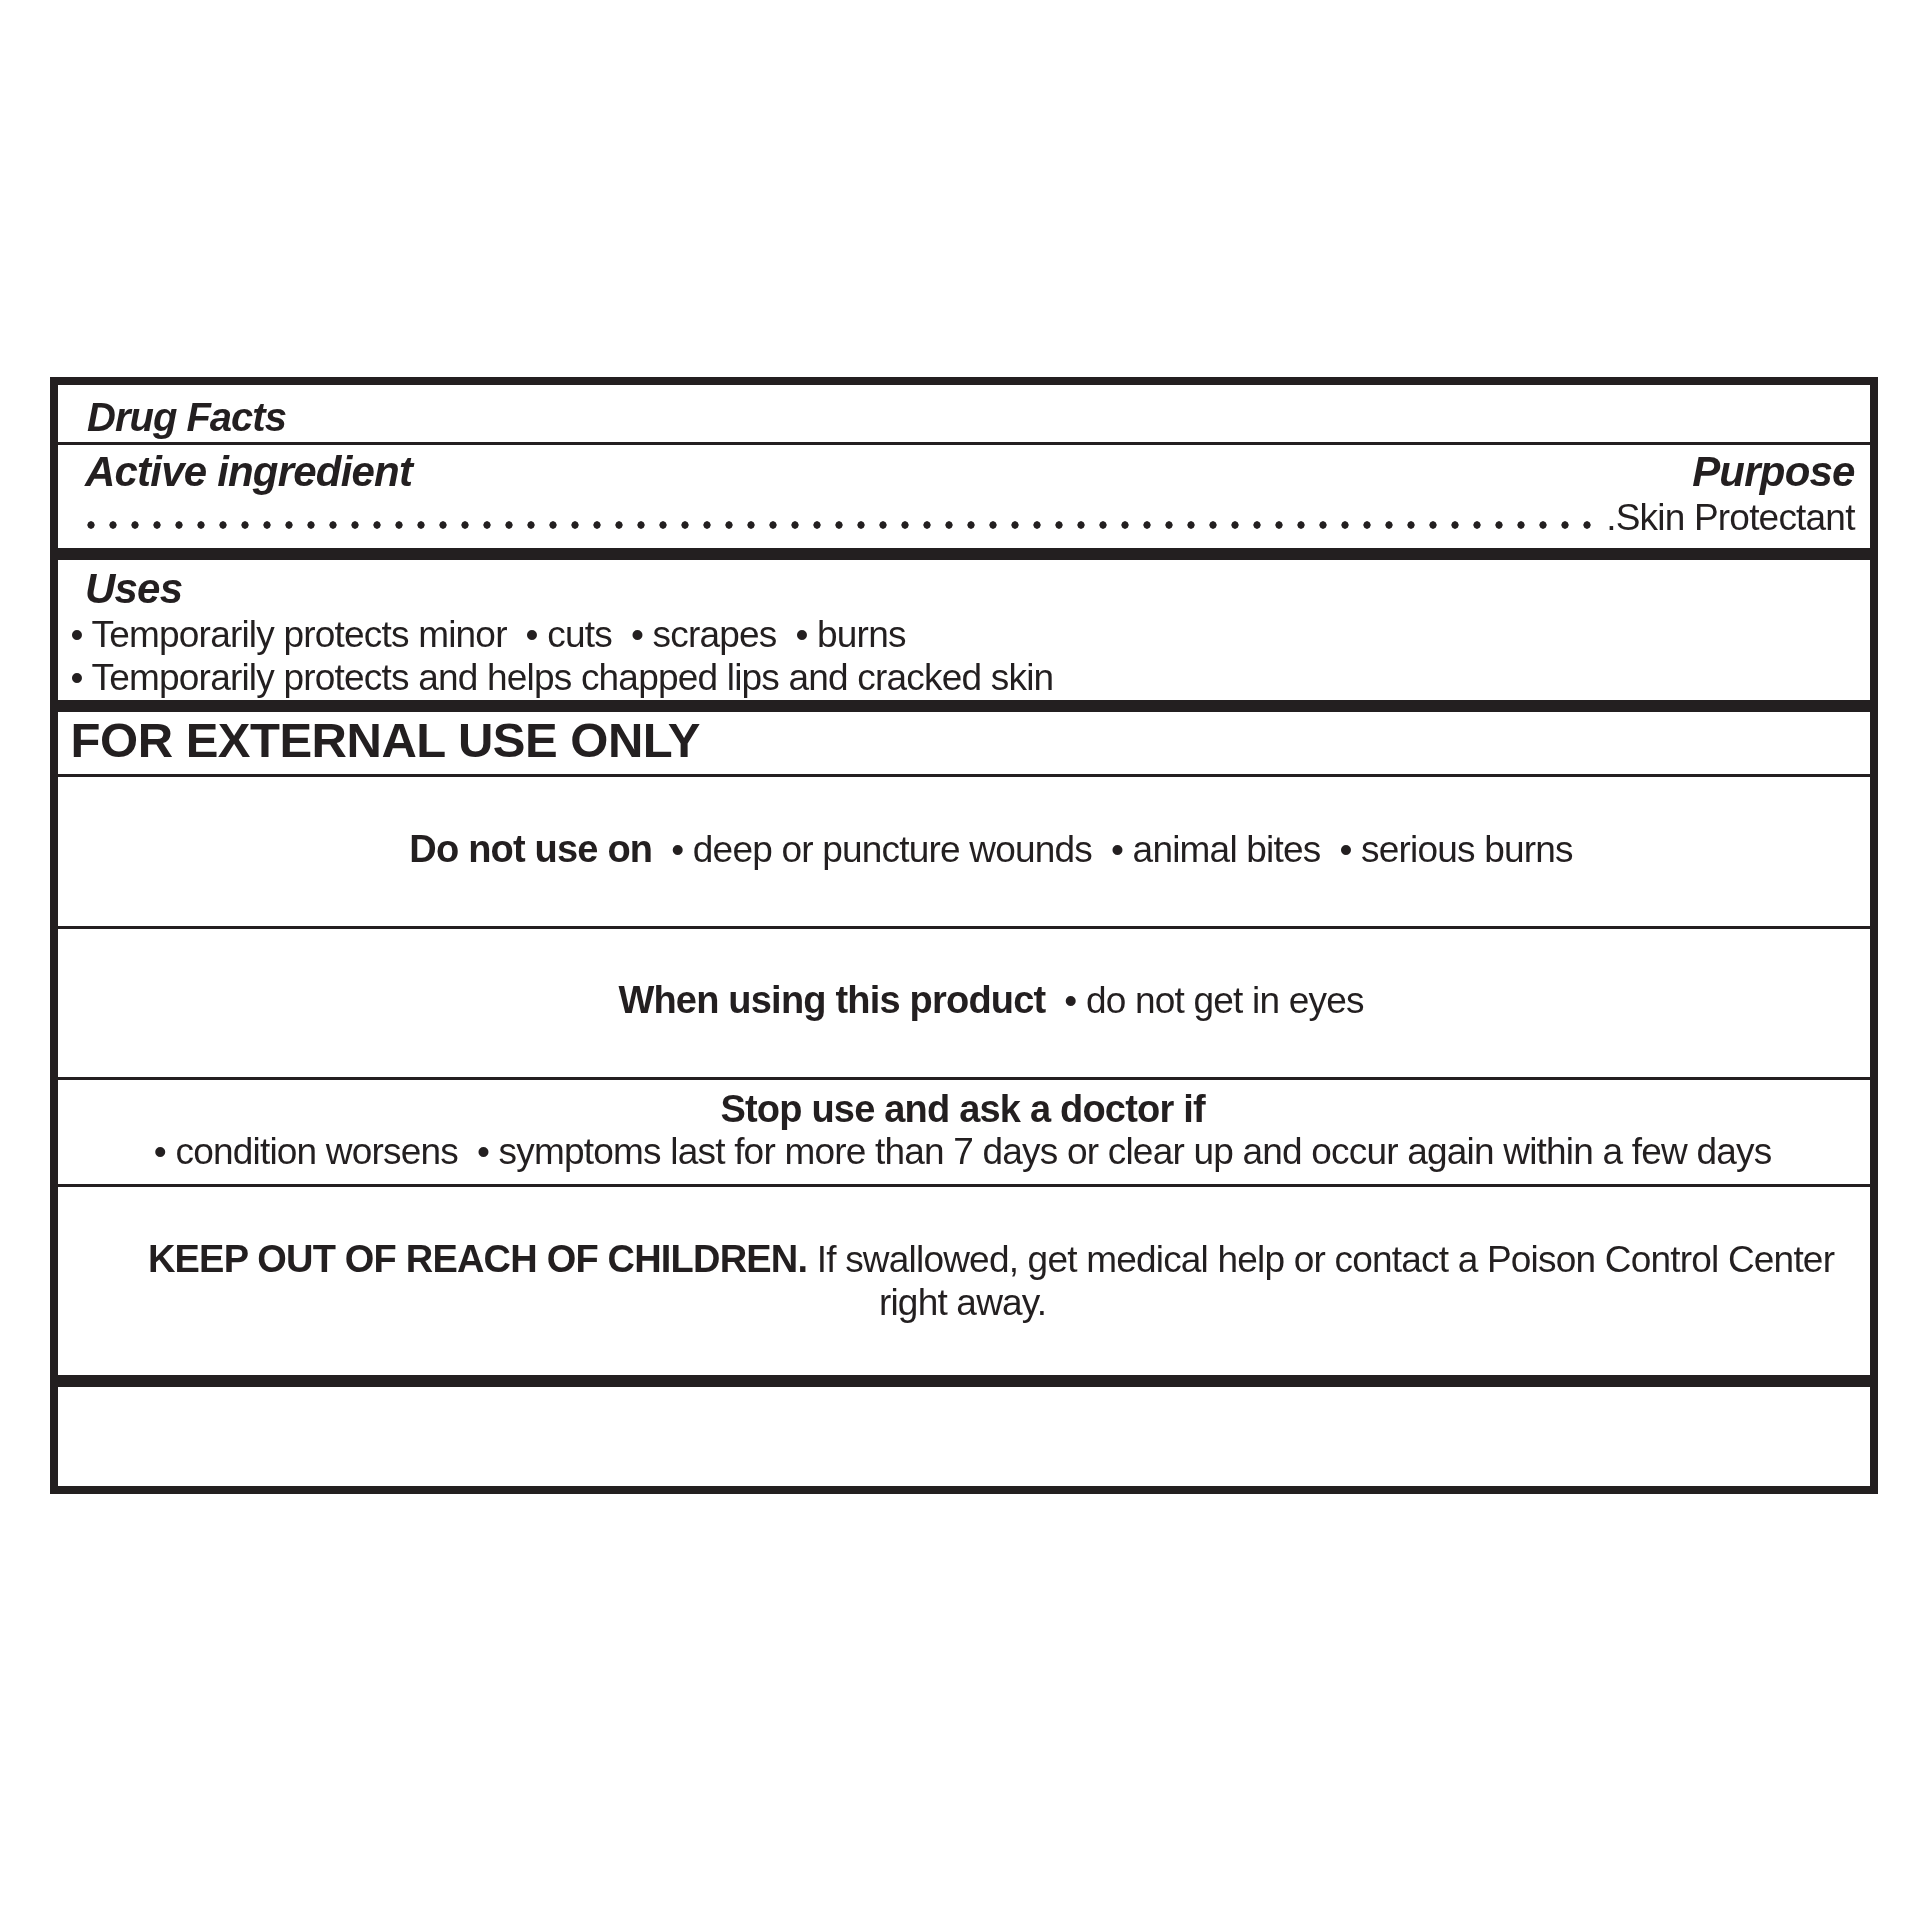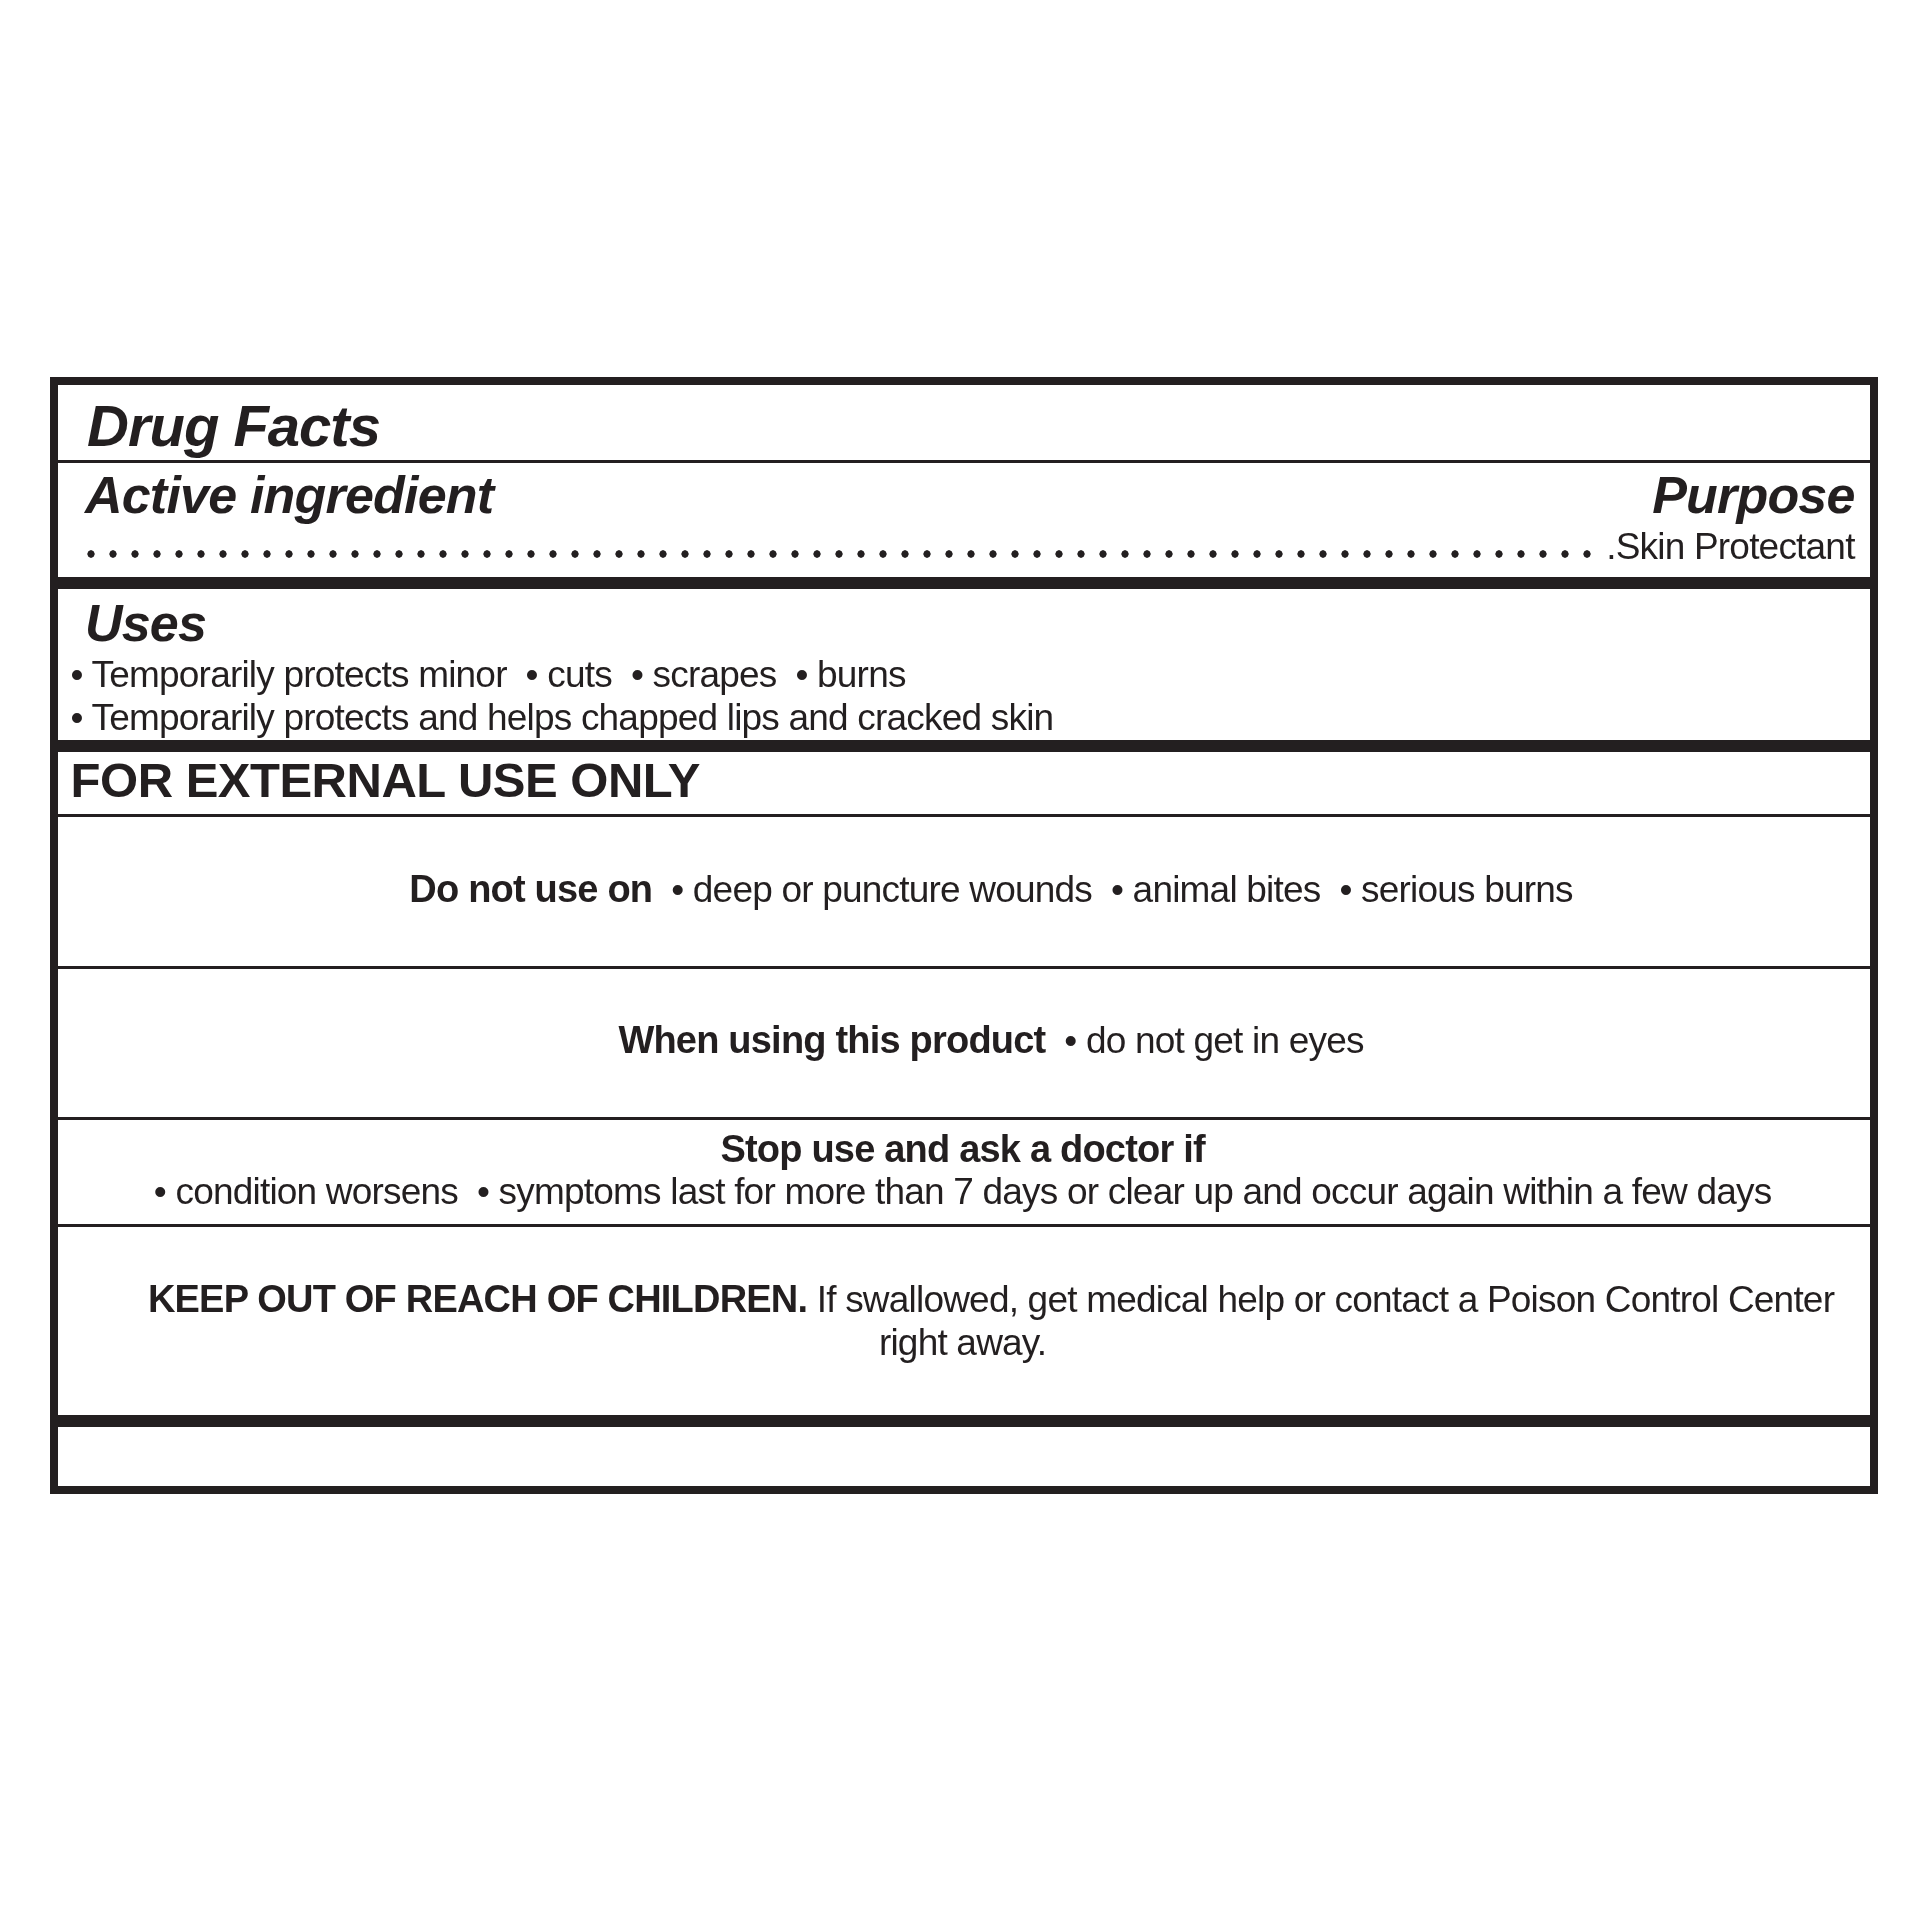--- a/index.html
+++ b/index.html
@@ -27,29 +27,29 @@
   }
   .sec { box-sizing: border-box; width: 100%; }
   .thick-top { border-top: 12.6px solid #231f20; }
   .thin-bottom { border-bottom: 3.9px solid #231f20; }
   .hr-thin {
     height: 0;
     border-top: 3.9px solid #231f20;
     margin: 3.9px 0 0 0;
   }
   .title {
-    font-size: 58px;
+    font-size: 40px;
     font-weight: 700;
     font-style: italic;
     letter-spacing: -1px;
     padding: 11.6px 19.3px 5.8px 29px;
     line-height: 1.0;
   }
   .h-it {
-    font-size: 52px;
+    font-size: 42px;
     font-weight: 700;
     font-style: italic;
     letter-spacing: -0.8px;
     line-height: 1.1;
   }
   .pad-head { padding: 5.8px 19.3px 0 27px; }
   .line {
     font-size: 37px;
     letter-spacing: -0.8px;
     line-height: 1.16;

